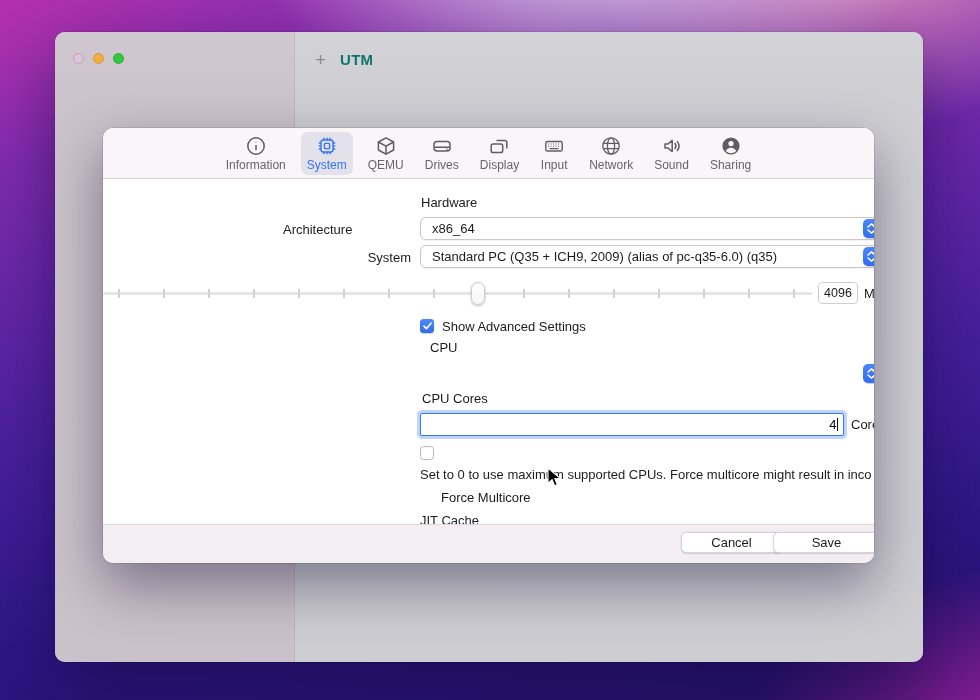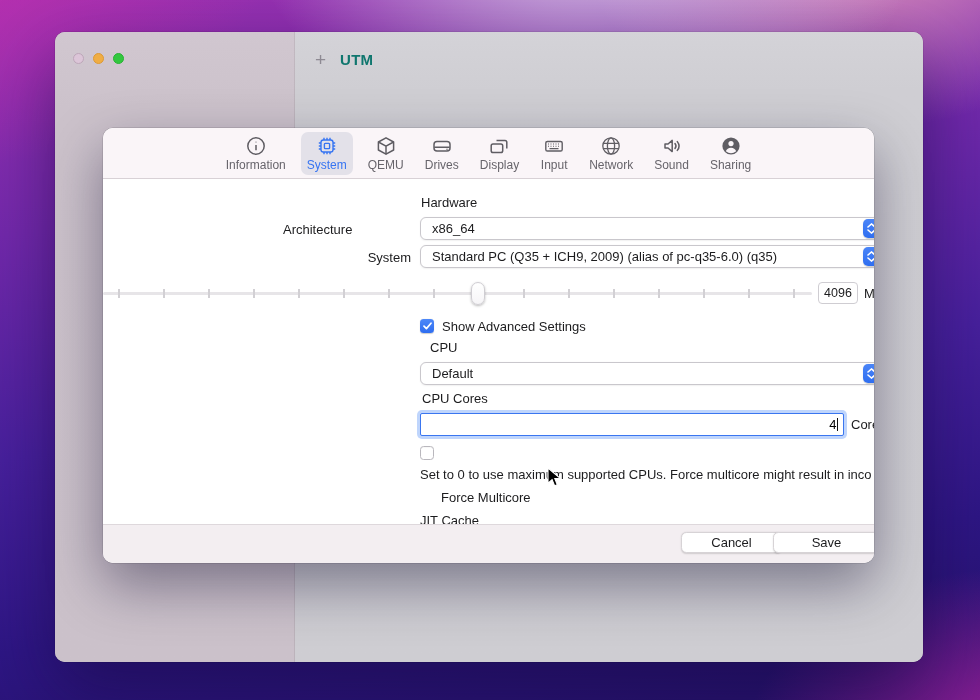--- a/index.html
+++ b/index.html
@@ -322,23 +322,20 @@
     <div class="lbl" style="left:761px; top:107px;">MB</div>
 
     <div class="checkbox checked" style="left:317px; top:140px;">
       <svg width="9" height="8" viewBox="0 0 9 8">
           <path d="M1 4.2 L3.4 6.6 L8 1.2" stroke="#fff" stroke-width="1.7" fill="none" stroke-linecap="round" stroke-linejoin="round"></path>
         </svg>
     </div>
     <div class="lbl" style="left:339px; top:140px;">Show Advanced Settings</div>
 
     <div class="lbl" style="left:319px; top:161px;margin-left:8px;">CPU</div>
-    <div class="popup" style="top:183px;">
-      <span>Default</span>
-    </div>
     <div class="stepper" style="left:760px; top:185px;">
       <svg width="9" height="5" viewBox="0 0 9 5">
           <path d="M1 4 L4.5 1 L8 4" stroke="#fff" stroke-width="1.6" fill="none" stroke-linecap="round"></path>
         </svg>
       <svg width="9" height="5" viewBox="0 0 9 5">
           <path d="M1 1 L4.5 4 L8 1" stroke="#fff" stroke-width="1.6" fill="none" stroke-linecap="round"></path>
         </svg>
     </div>
 
     <div class="lbl" style="left:319px; top:212px;">CPU Cores</div>

